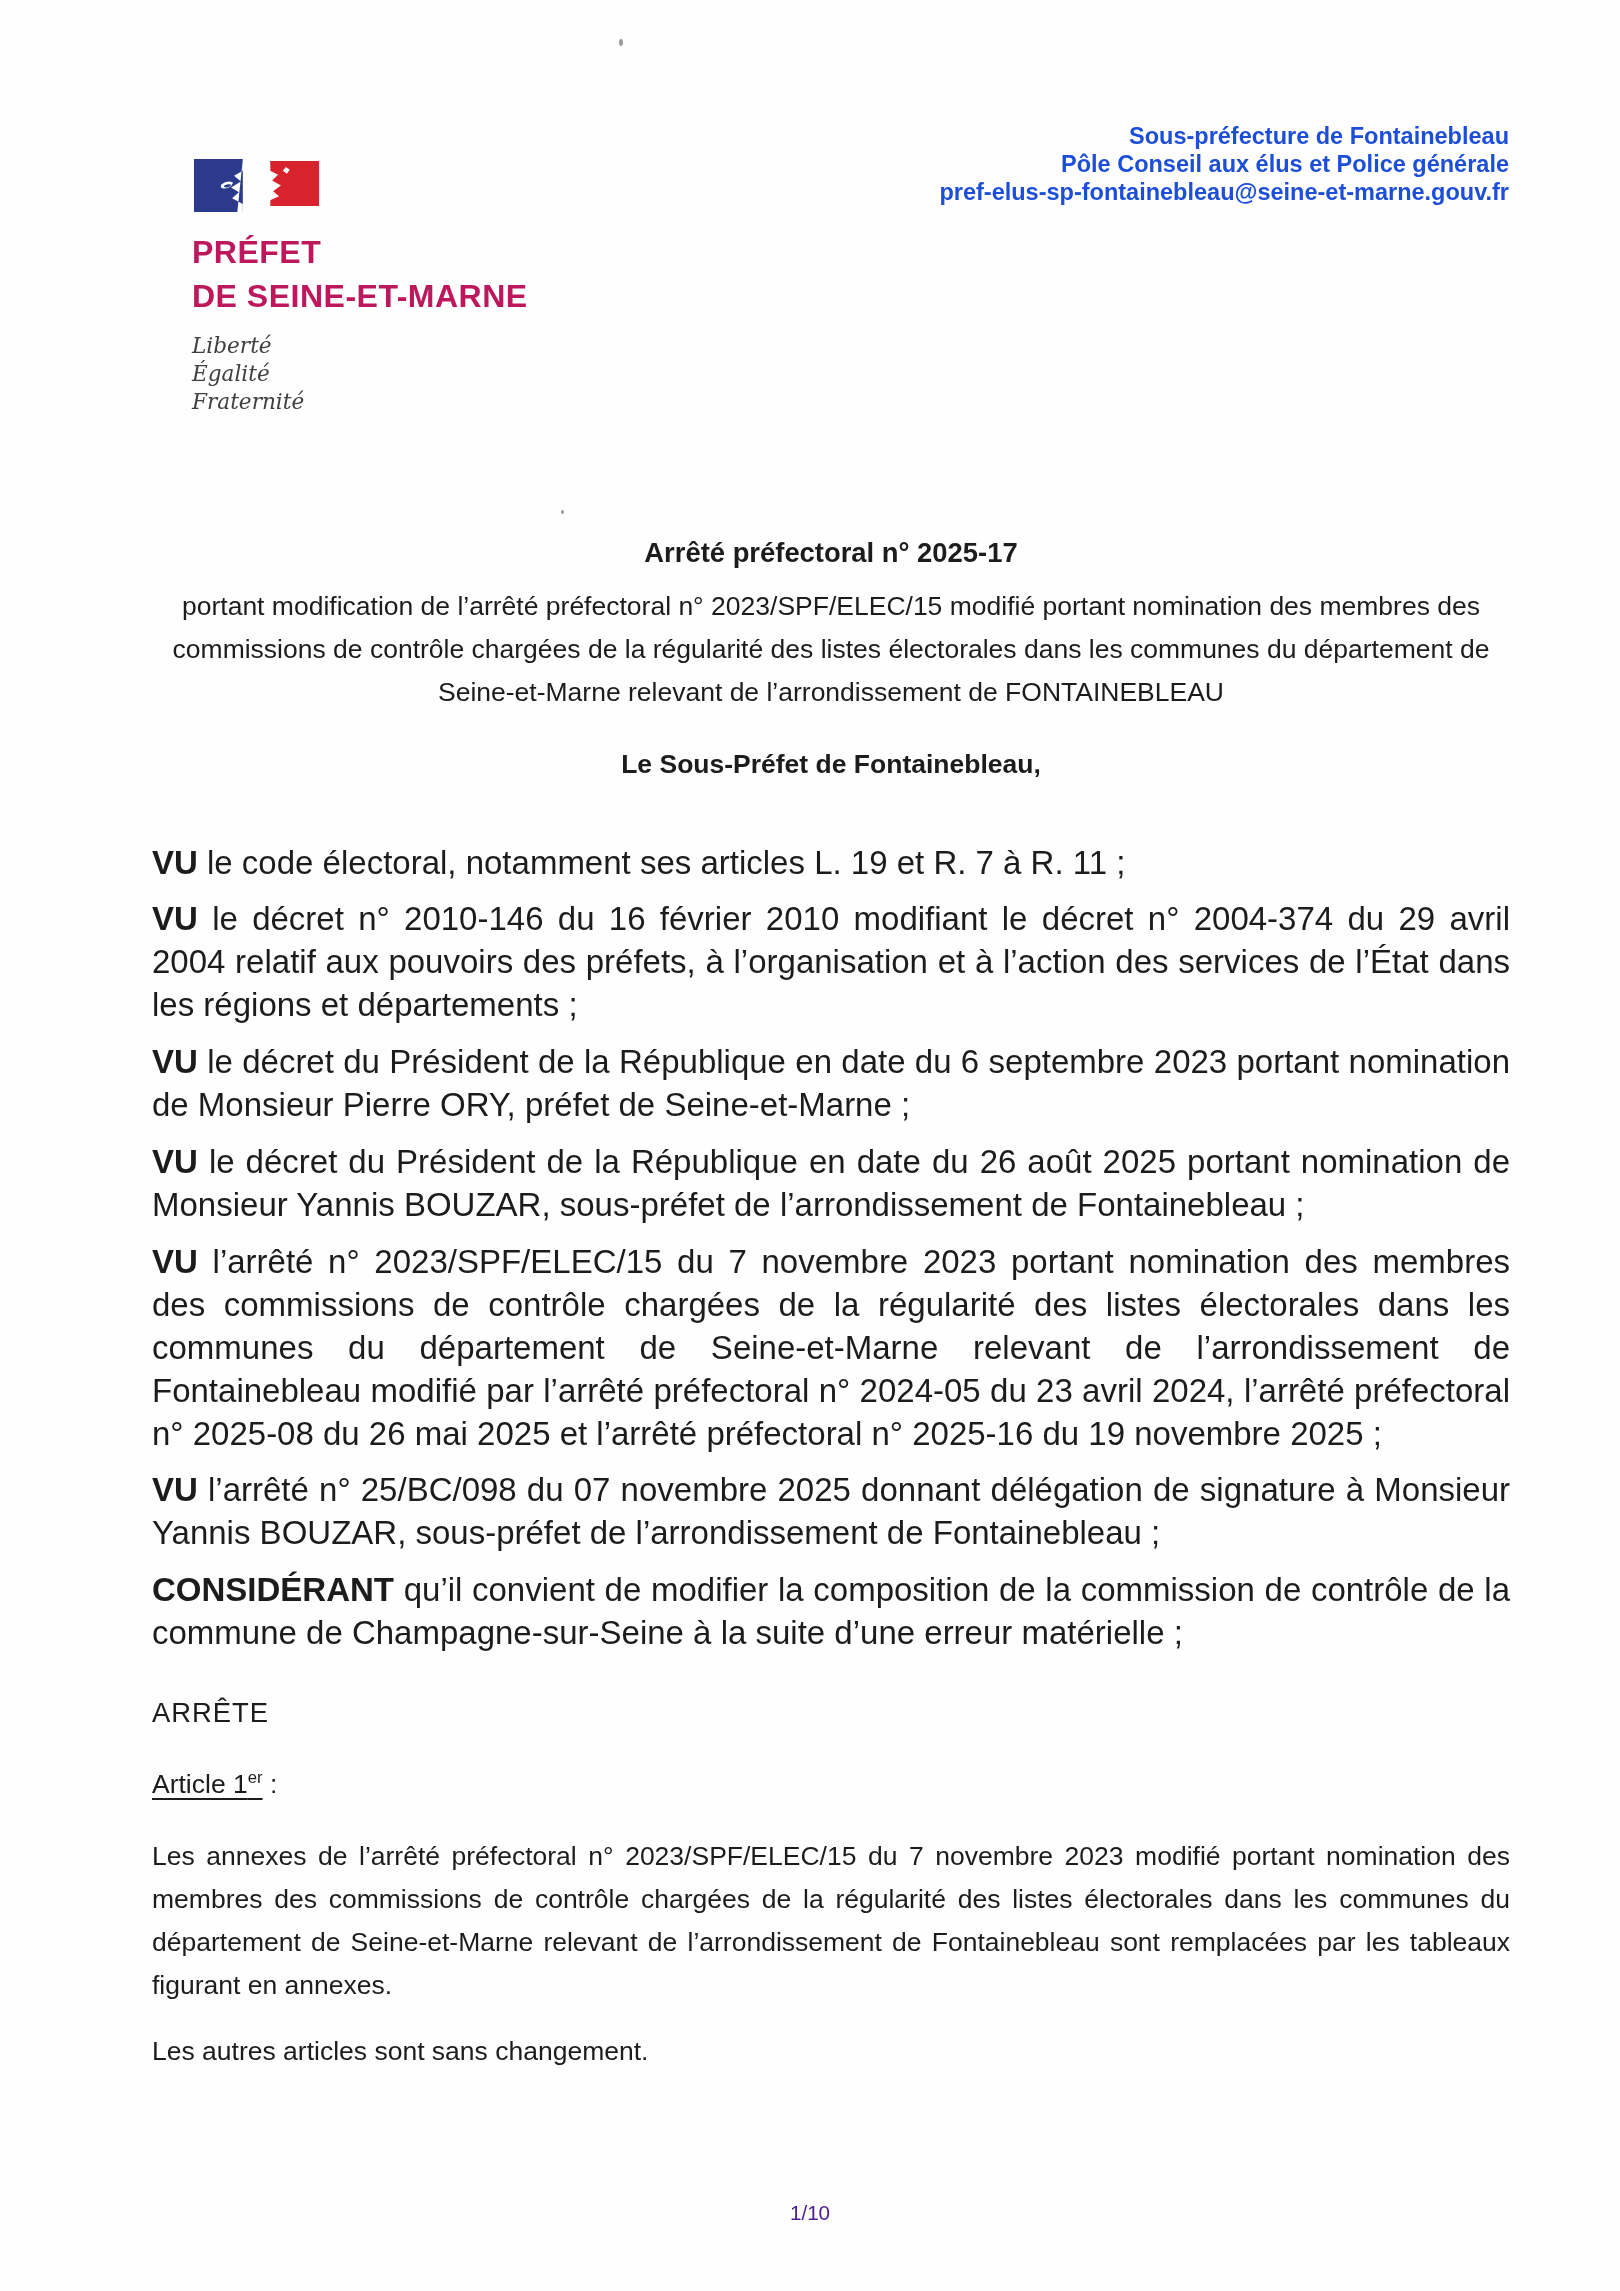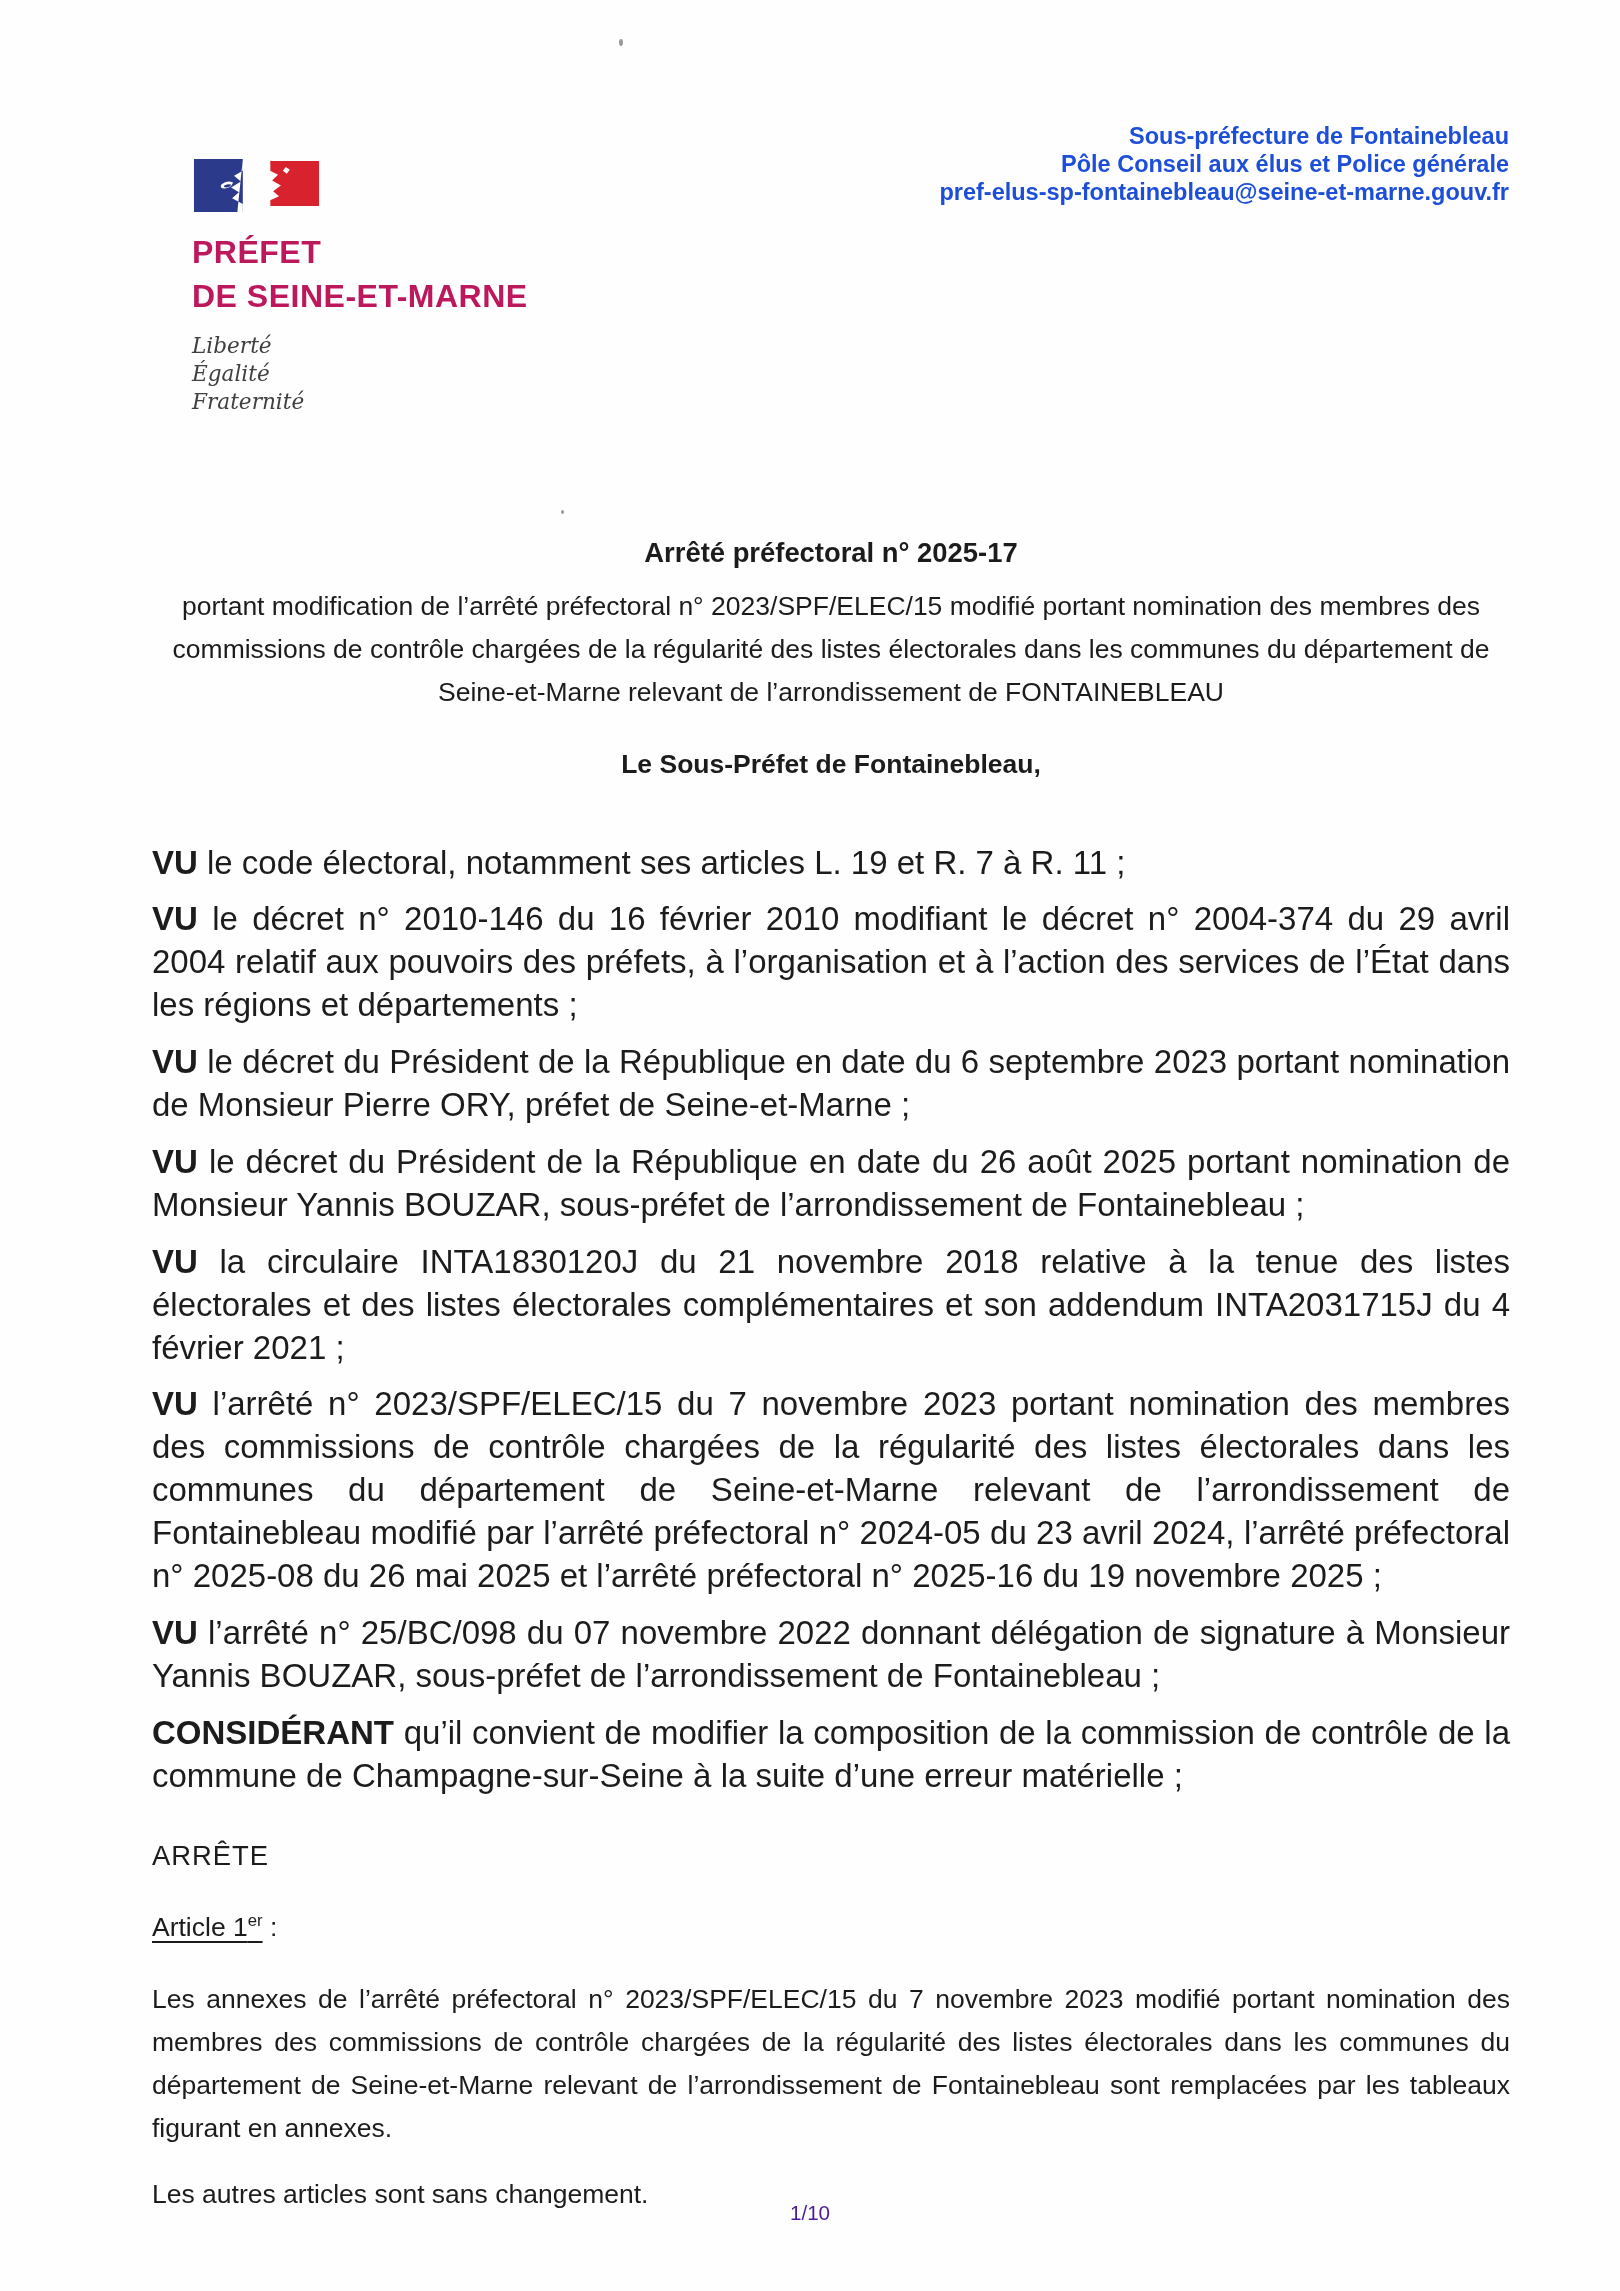--- a/index.html
+++ b/index.html
@@ -205,33 +205,29 @@
     <p class="recital">
       <span class="label">VU</span>
       <span>le décret du Président de la République en date du 6 septembre 2023 portant nomination de Monsieur Pierre ORY, préfet de Seine-et-Marne ;</span>
     </p>
 
     <p class="recital">
       <span class="label">VU</span>
       <span>le décret du Président de la République en date du 26 août 2025 portant nomination de Monsieur Yannis BOUZAR, sous-préfet de l’arrondissement de Fontainebleau ;</span>
     </p>
 
-    <p class="recital">
-      <span class="label">VU</span>
-      <span>la circulaire INTA1830120J du 21 novembre 2018 relative à la tenue des listes électorales et des listes électorales complémentaires et son addendum INTA2031715J du 4 février 2021 ;</span>
-    </p>
 
     <p class="recital">
       <span class="label">VU</span>
       <span>l’arrêté n° 2023/SPF/ELEC/15 du 7 novembre 2023 portant nomination des membres des commissions de contrôle chargées de la régularité des listes électorales dans les communes du département de Seine-et-Marne relevant de l’arrondissement de Fontainebleau modifié par l’arrêté préfectoral n° 2024-05 du 23 avril 2024, l’arrêté préfectoral n° 2025-08 du 26 mai 2025 et l’arrêté préfectoral n° 2025-16 du 19 novembre 2025 ;</span>
     </p>
 
     <p class="recital">
       <span class="label">VU</span>
-      <span>l’arrêté n° 25/BC/098 du 07 novembre 2022 donnant délégation de signature à Monsieur Yannis BOUZAR, sous-préfet de l’arrondissement de Fontainebleau ;</span>
+      <span>l’arrêté n° 25/BC/098 du 07 novembre 2025 donnant délégation de signature à Monsieur Yannis BOUZAR, sous-préfet de l’arrondissement de Fontainebleau ;</span>
     </p>
 
     <p class="recital">
       <span class="label">CONSIDÉRANT</span>
       <span>qu’il convient de modifier la composition de la commission de contrôle de la commune de Champagne-sur-Seine à la suite d’une erreur matérielle ;</span>
     </p>
 
     <div class="arrete-heading">ARRÊTE</div>
 
     <div class="article-heading">

